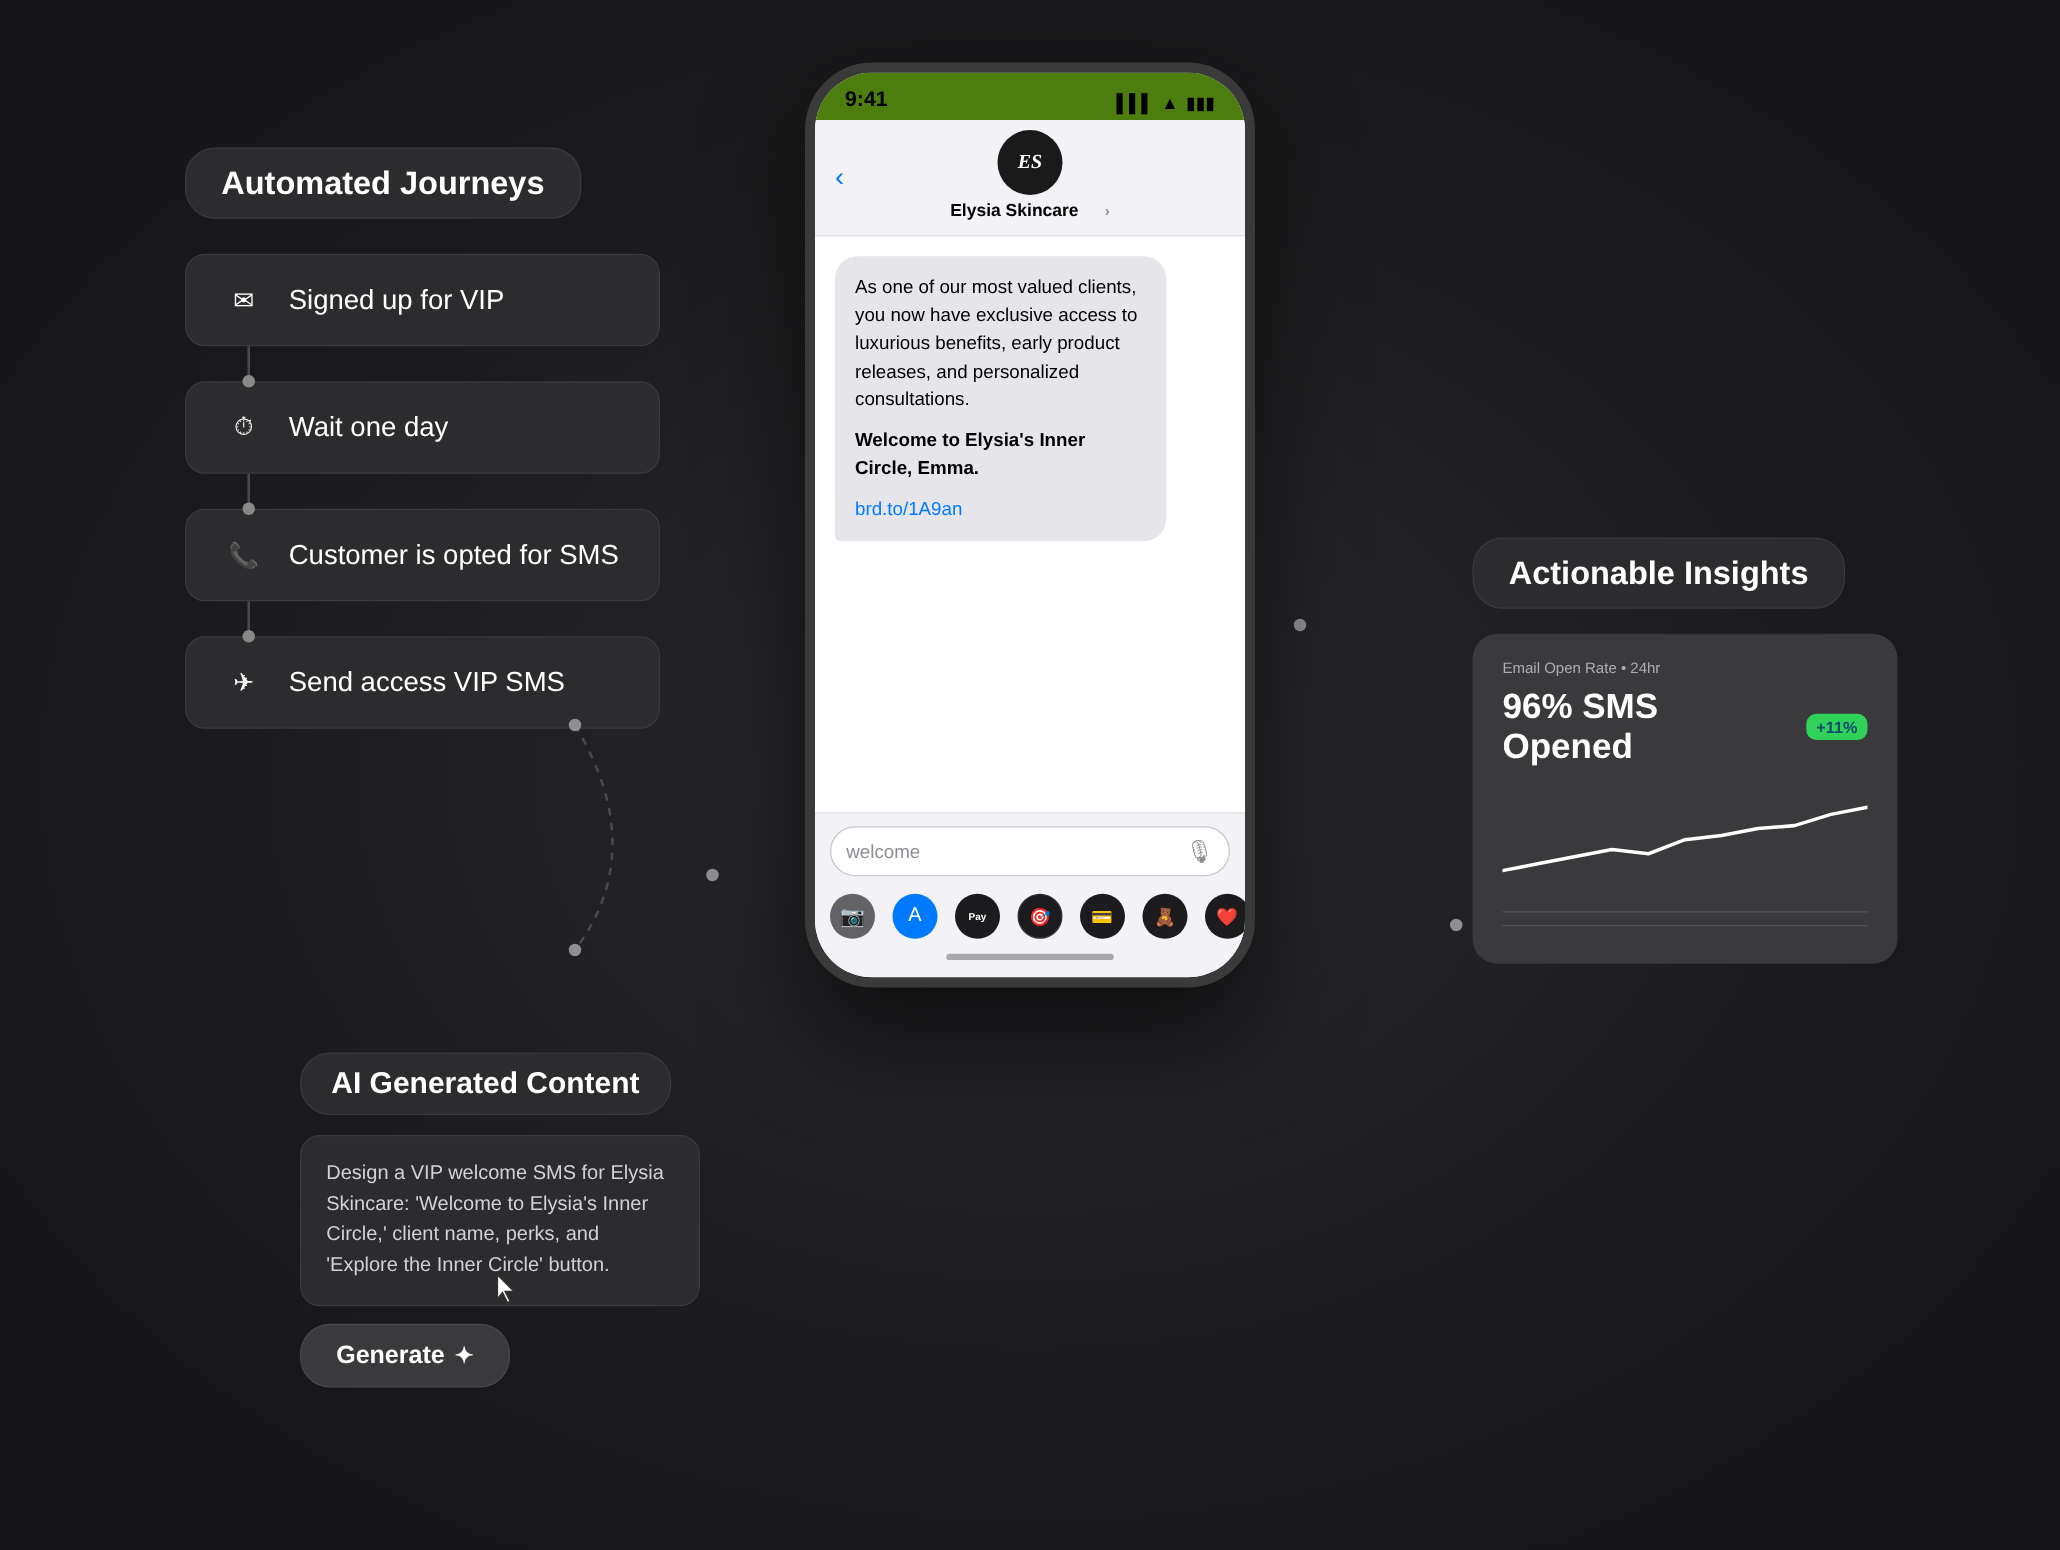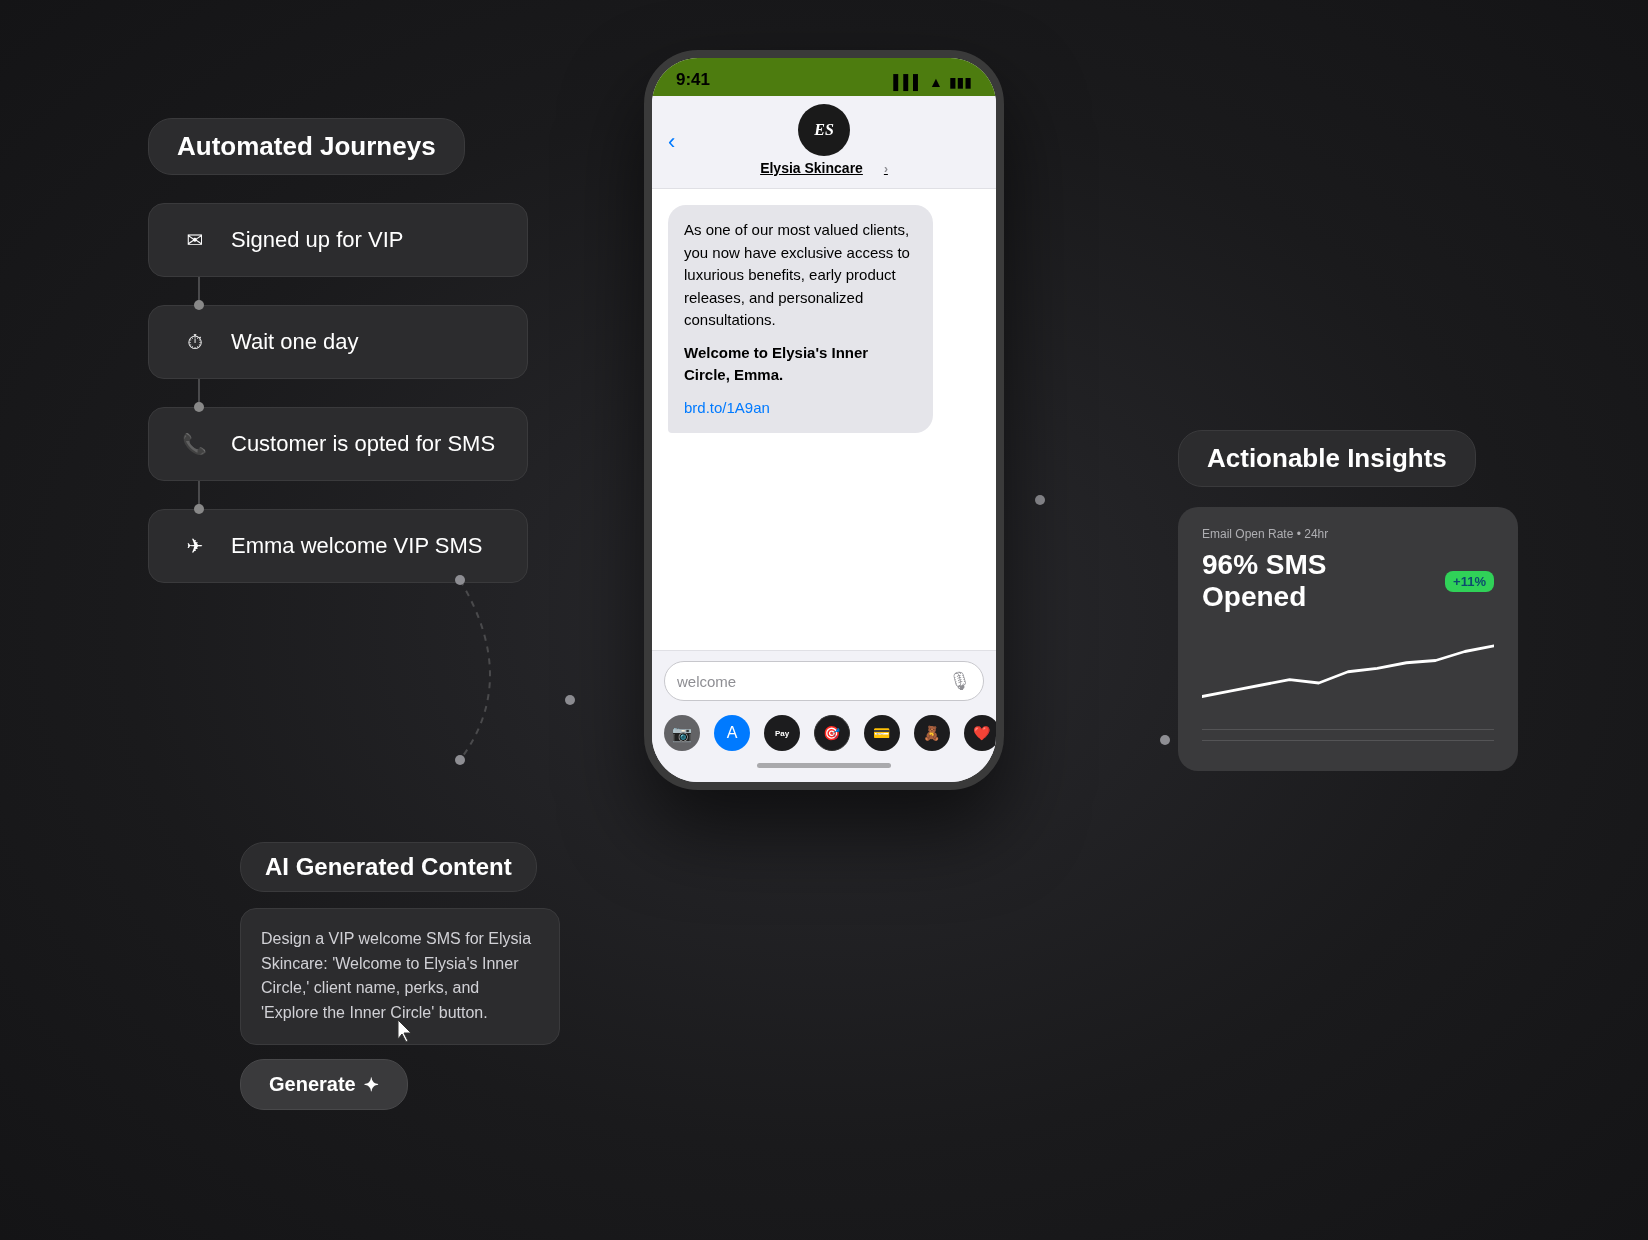--- a/index.html
+++ b/index.html
@@ -184,21 +184,20 @@
       font-family: Georgia, serif;
     }
 
     .contact-name {
       font-size: 14px;
       font-weight: 600;
       color: #000;
       display: flex;
       align-items: flex-end;
       gap: 21px;
-      text-decoration: underline;
     }
 
     .contact-name-chevron {
       color: #8e8e93;
       font-size: 12px;
     }
 
     .message-area {
       flex: 1;
       padding: 16px;
@@ -383,21 +382,21 @@
 
     .generate-button {
       background: #3a3a3c;
       border: 1px solid #48484a;
       border-radius: 24px;
       padding: 13px 28px;
       color: #ffffff;
       font-size: 20px;
       font-weight: 600;
       display: inline-flex;
-      align-items: center;
+      align-items: flex-start;
       gap: 8px;
       cursor: pointer;
     }
 
     .sparkle-icon {
       font-size: 18px;
     }
 
     
     .chart-svg {
@@ -428,21 +427,21 @@
       <div class="journey-connector"></div>
 
       <div class="journey-item">
         <div class="journey-icon">📞</div>
         <span>Customer is opted for SMS</span>
       </div>
       <div class="journey-connector"></div>
 
       <div class="journey-item">
         <div class="journey-icon">✈</div>
-        <span>Emma welcome VIP SMS</span>
+        <span>Send access VIP SMS</span>
       </div>
     </div>
   </div>
 
   <svg style="position:absolute;left:0;top:0;width:100%;height:100%;pointer-events:none;">
     <path d="M 460 580 Q 520 680 460 760" stroke="#4a4a4c" stroke-width="2" stroke-dasharray="6,6" fill="none"></path>
     <circle cx="460" cy="580" r="5" fill="#8e8e93"></circle>
     <circle cx="460" cy="760" r="5" fill="#8e8e93"></circle>
 
     <circle cx="1040" cy="500" r="5" fill="#8e8e93"></circle>

